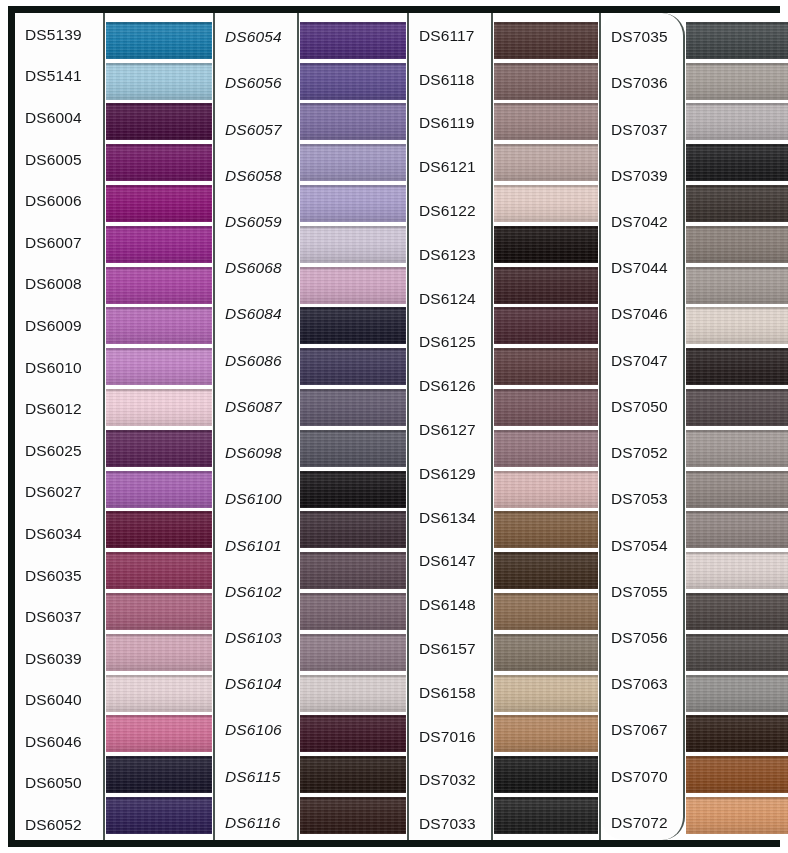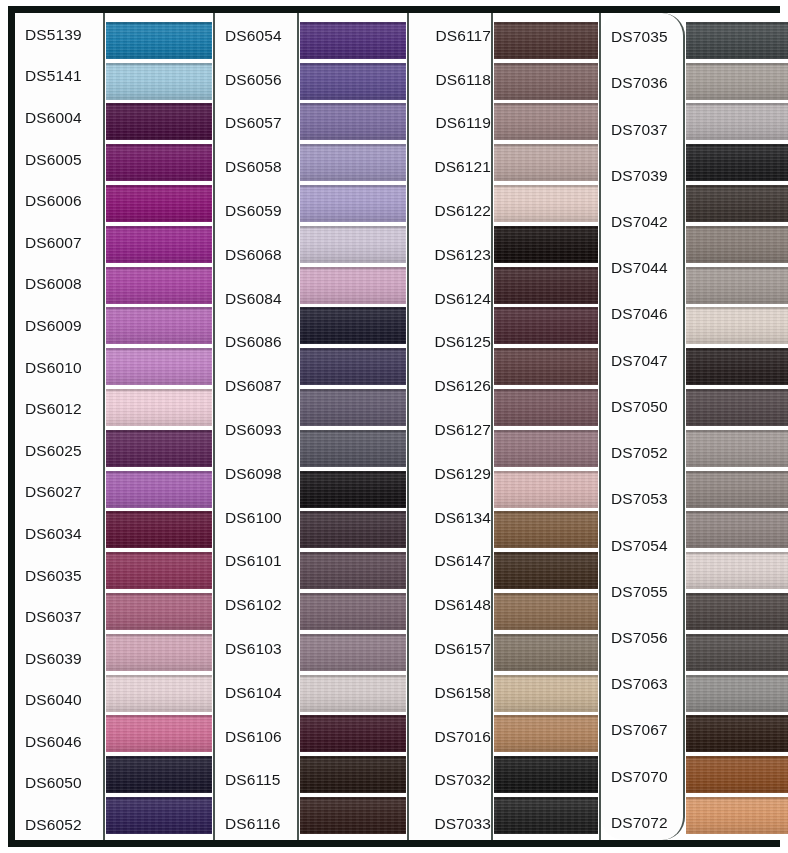--- a/index.html
+++ b/index.html
@@ -56,23 +56,23 @@
     flex: 0 0 106px;
     display: flex;
     flex-direction: column;
     justify-content: flex-start;
     padding-top: 7px;
     background: #ffffff;
   }
   
   .cg-0 .label-col { flex: 0 0 90px; width: 90px; }
   .cg-0 .swatch-col { flex: 0 0 108px; width: 108px; }
-  .cg-1 .label-col { flex: 0 0 84px; width: 84px; }
+  .cg-1 .label-col { flex: 0 0 84px; width: 84px; font-style: italic; }
   .cg-1 .swatch-col { flex: 0 0 108px; width: 108px; }
-  .cg-2 .label-col { flex: 0 0 84px; width: 84px; align-items: flex-end; }
+  .cg-2 .label-col { flex: 0 0 84px; width: 84px; }
   .cg-2 .swatch-col { flex: 0 0 106px; width: 106px; }
   .cg-3 .label-col { flex: 0 0 84px; width: 84px; border-radius: 23px; }
   .cg-3 .swatch-col { flex: 0 0 110px; width: 110px; }
 
   .code-cell {
     height: 40.8px;
     display: flex;
     align-items: center;
     justify-content: flex-start;
     padding-left: 10px;
@@ -232,21 +232,20 @@
         <div class="label-col">
           <div class="code-cell">DS6054</div>
           <div class="code-cell">DS6056</div>
           <div class="code-cell">DS6057</div>
           <div class="code-cell">DS6058</div>
           <div class="code-cell">DS6059</div>
           <div class="code-cell">DS6068</div>
           <div class="code-cell">DS6084</div>
           <div class="code-cell">DS6086</div>
           <div class="code-cell">DS6087</div>
-          <div class="code-cell">DS6093</div>
           <div class="code-cell">DS6098</div>
           <div class="code-cell">DS6100</div>
           <div class="code-cell">DS6101</div>
           <div class="code-cell">DS6102</div>
           <div class="code-cell">DS6103</div>
           <div class="code-cell">DS6104</div>
           <div class="code-cell">DS6106</div>
           <div class="code-cell">DS6115</div>
           <div class="code-cell">DS6116</div>
         </div>

